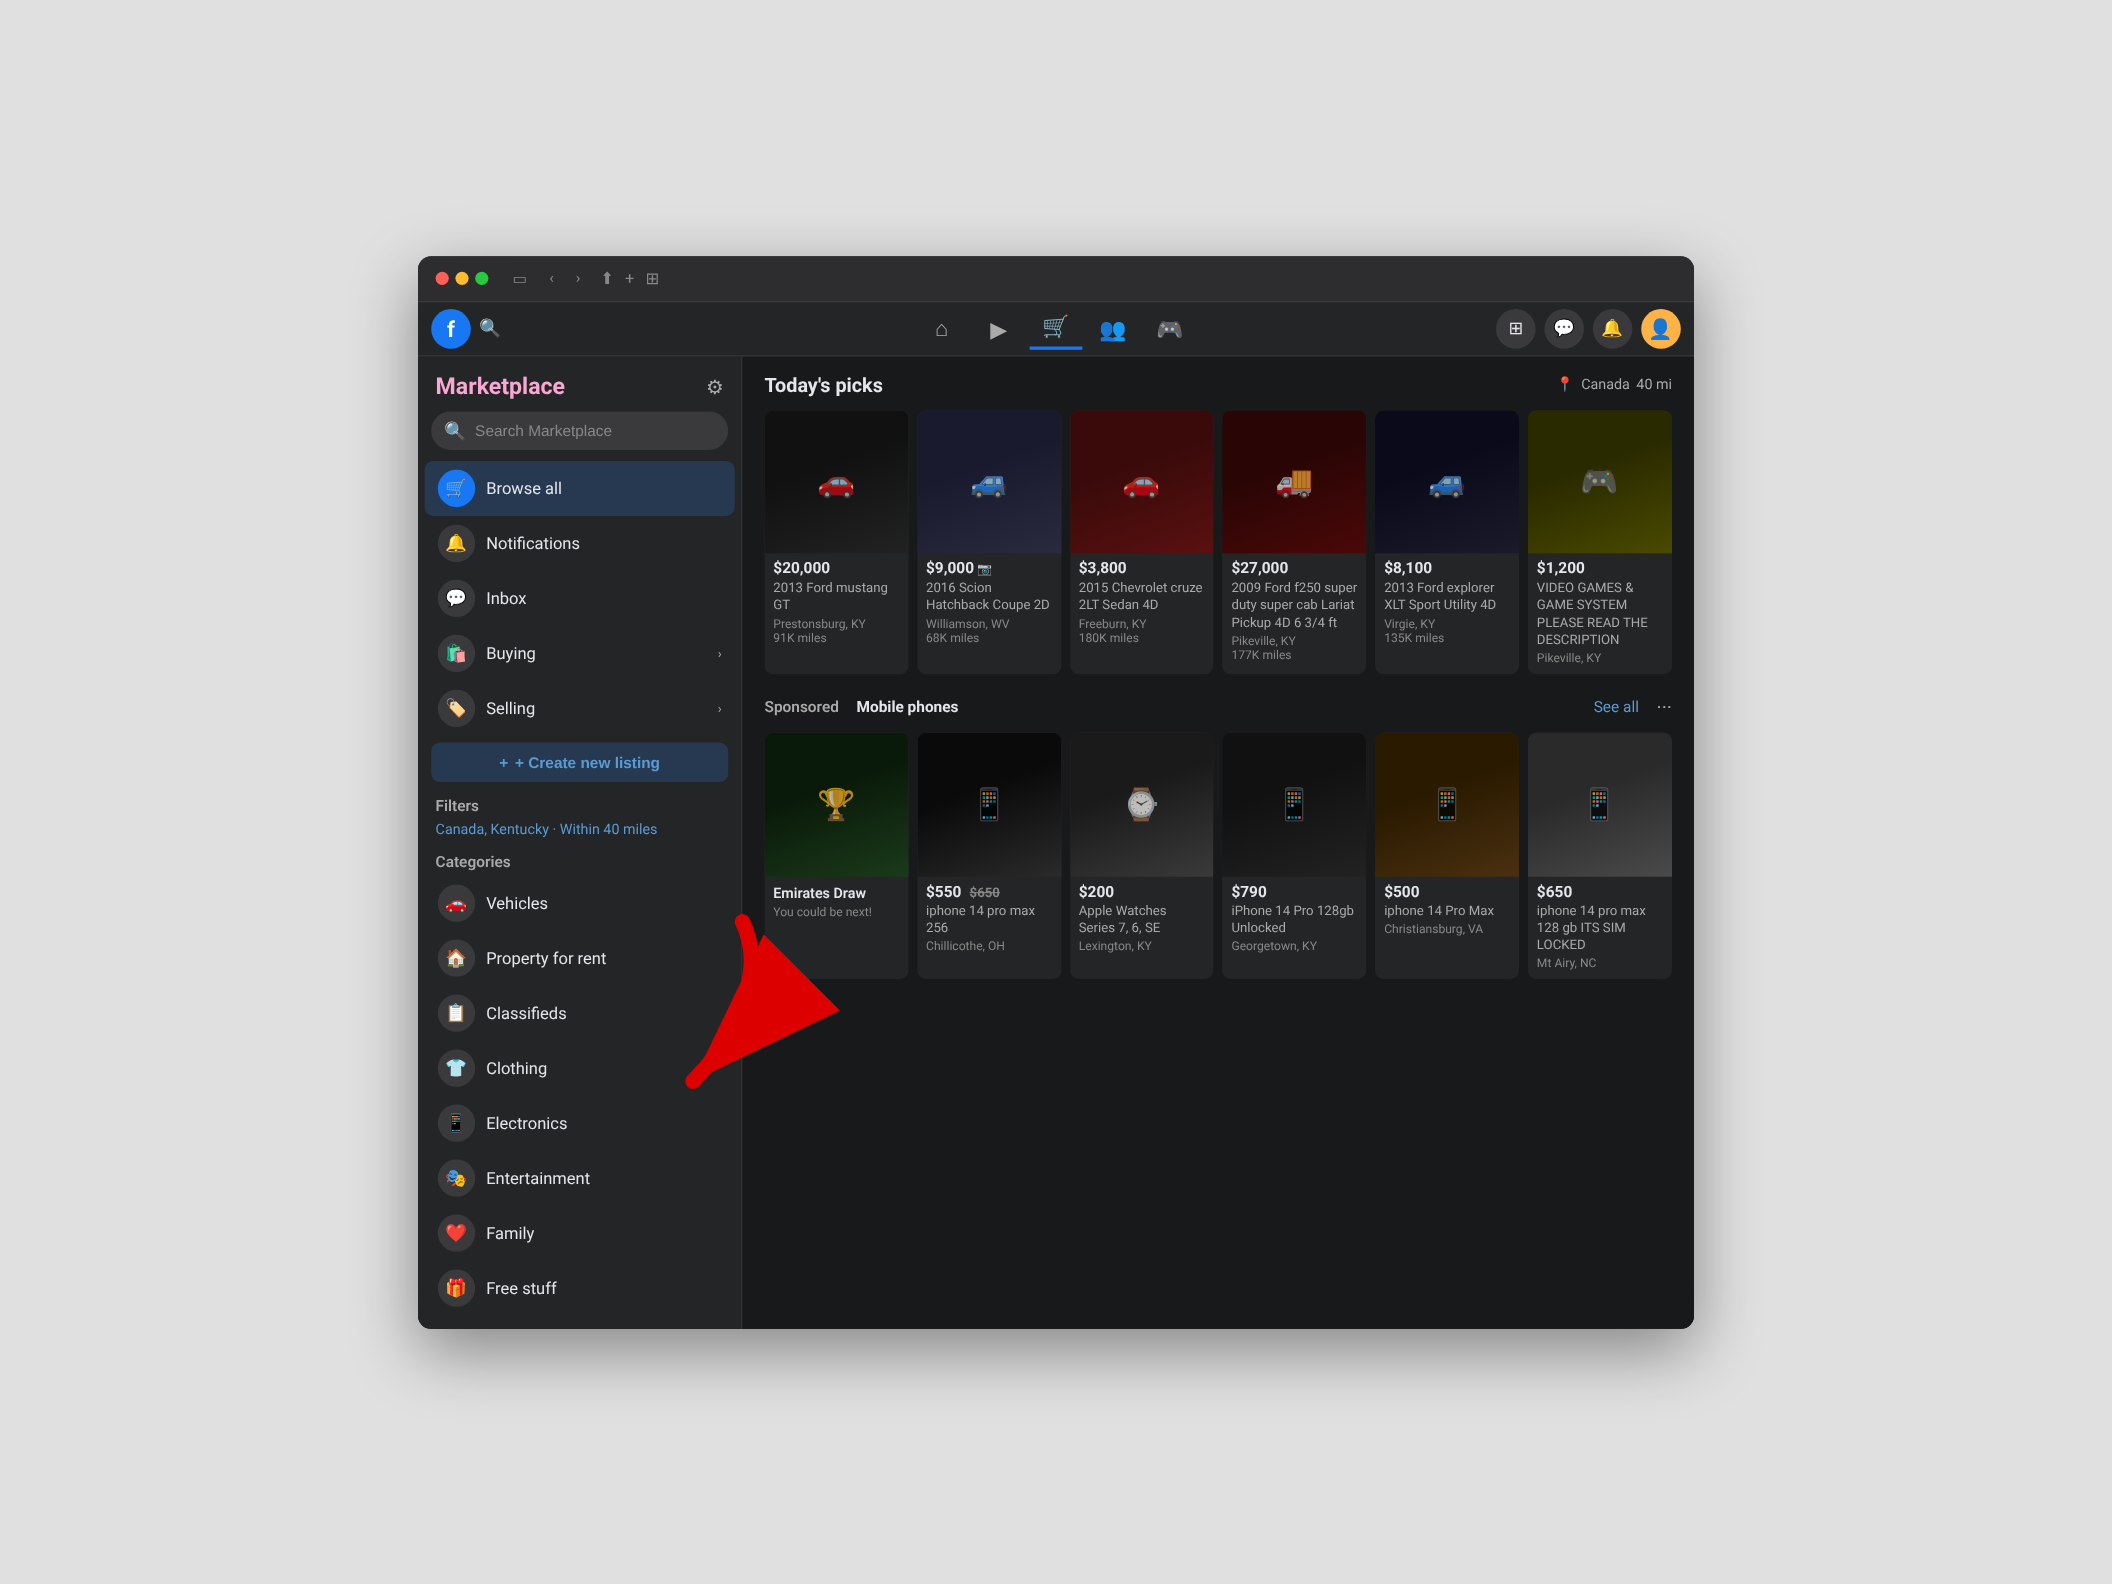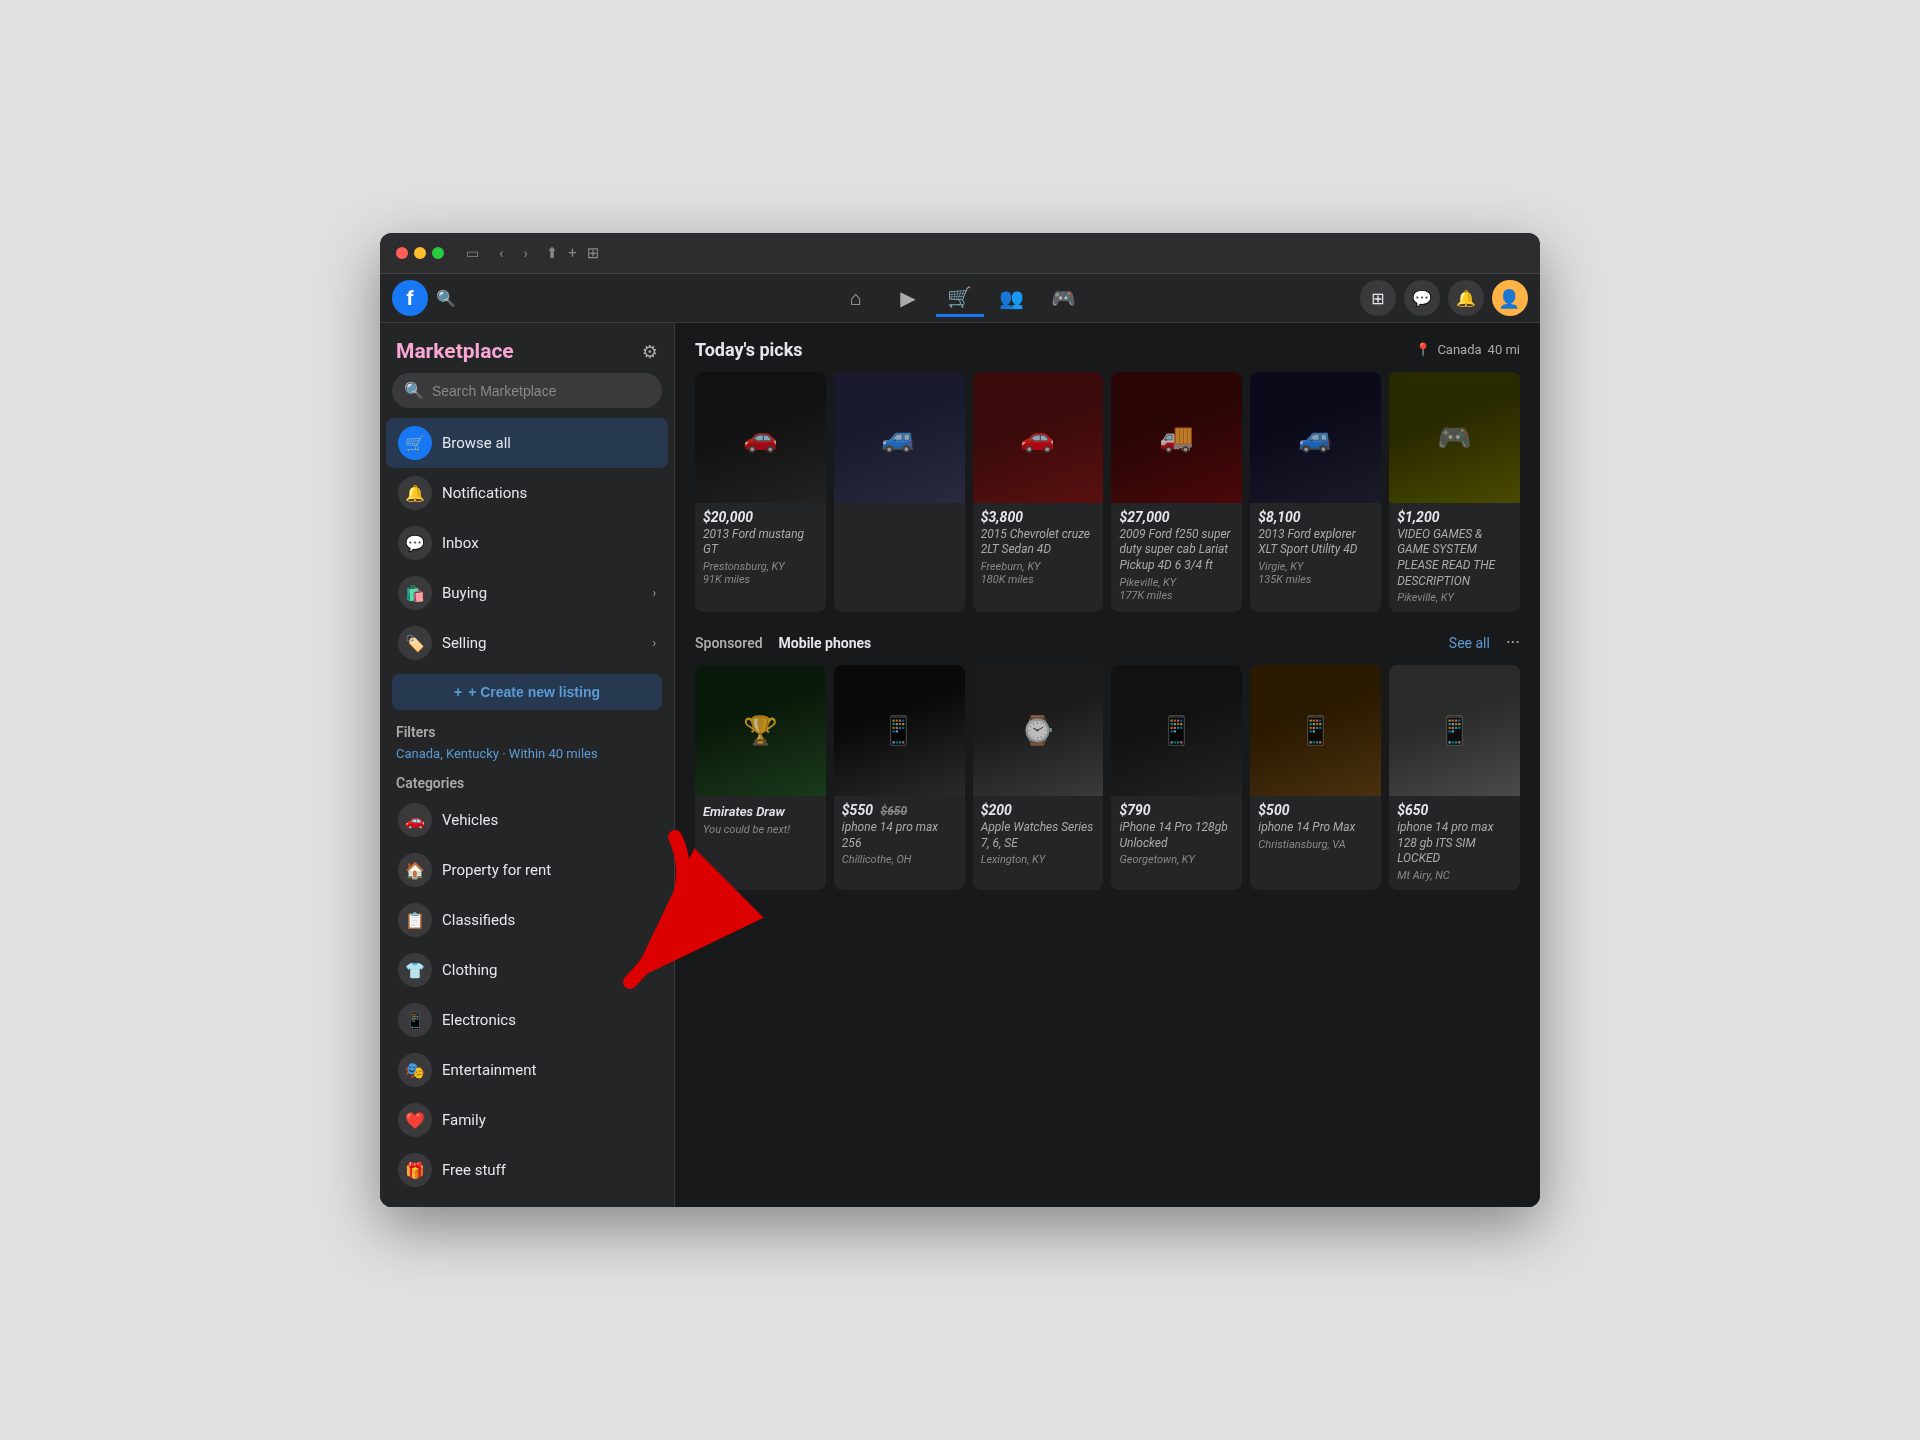--- a/index.html
+++ b/index.html
@@ -134,21 +134,21 @@
     .section-meta { display: flex; align-items: center; gap: 6px; color: #aaa; font-size: 13px; }
     .location-pin { color: #1877f2; }
     .see-all { color: #5b9bd5; font-size: 14px; cursor: pointer; }
     .picks-grid { display: grid; grid-template-columns: repeat(6, 1fr); gap: 8px; margin-bottom: 20px; }
     .product-card { cursor: pointer; border-radius: 8px; overflow: hidden; background: #242526; }
     .product-img {
       width: 100%; aspect-ratio: 1; background: #3a3a3c;
       display: flex; align-items: center; justify-content: center;
       overflow: hidden; position: relative;
     }
-    .product-info { padding: 6px 8px 8px; font-style: italic; }
+    .product-info { padding: 6px 8px 8px; }
     .product-price { color: #e4e6eb; font-size: 14px; font-weight: 700; }
     .product-name { color: #aaa; font-size: 12px; margin-top: 2px; line-height: 1.3; }
     .product-location { color: #888; font-size: 11px; margin-top: 2px; }
     .product-miles { color: #888; font-size: 11px; }
     .sponsored-section { margin-top: 19px; }
     .sponsored-grid { display: grid; grid-template-columns: repeat(6, 1fr); gap: 8px; }
     .sponsored-label { color: #aaa; font-size: 14px; font-weight: 600; }
     .mobile-label { color: #e4e6eb; font-size: 14px; font-weight: 700; }
     .section-sub-header { display: flex; align-items: center; gap: 16px; margin-bottom: 12px; }
     .more-btn { color: #aaa; font-size: 18px; cursor: pointer; }
@@ -319,20 +319,29 @@
             <div class="product-price">$20,000</div>
             <div class="product-name">2013 Ford mustang GT</div>
             <div class="product-location">Prestonsburg, KY</div>
             <div class="product-miles">91K miles</div>
           </div>
         </div>
 
         <div class="product-card">
           <div class="product-img img-scion">
             <span class="small-car-icon">🚙</span>
+          </div>
+          <div class="product-info">
+            <div class="product-price">
+              <span>$9,000</span>
+              <span style="font-size:11px;">📷</span>
+            </div>
+            <div class="product-name">2016 Scion Hatchback Coupe 2D</div>
+            <div class="product-location">Williamson, WV</div>
+            <div class="product-miles">68K miles</div>
           </div>
         </div>
 
         <div class="product-card">
           <div class="product-img img-cruze">
             <span class="small-car-icon">🚗</span>
           </div>
           <div class="product-info">
             <div class="product-price">$3,800</div>
             <div class="product-name">2015 Chevrolet cruze 2LT Sedan 4D</div>

